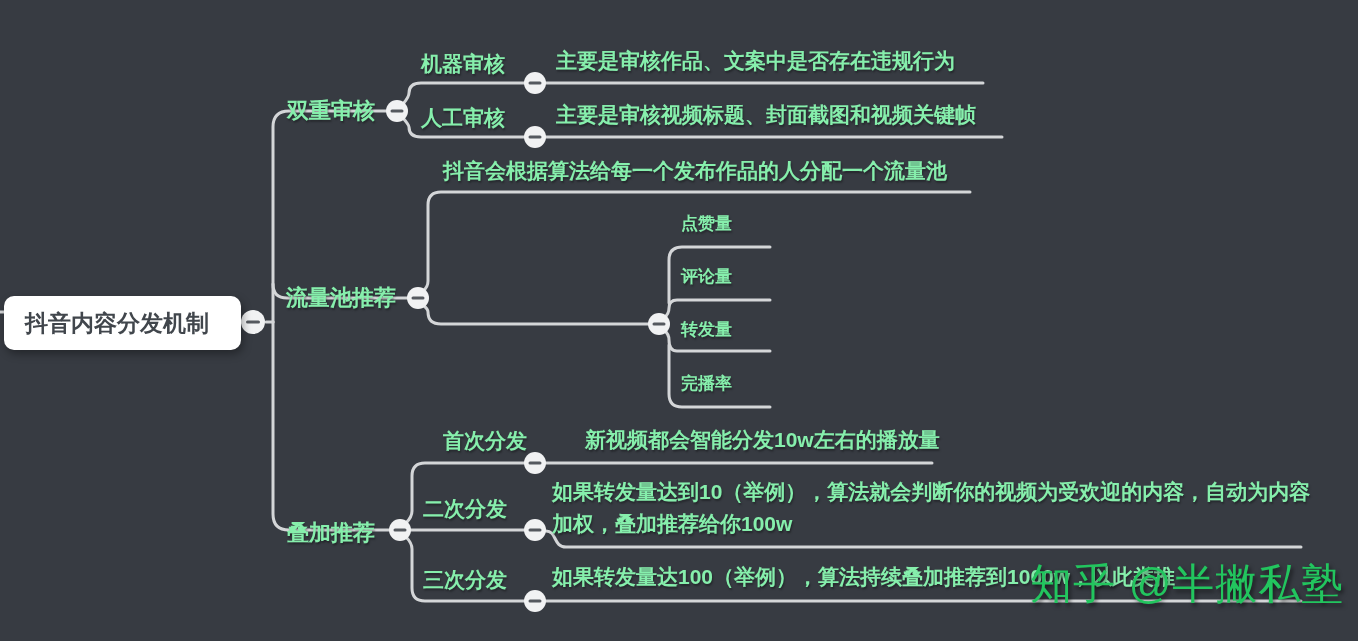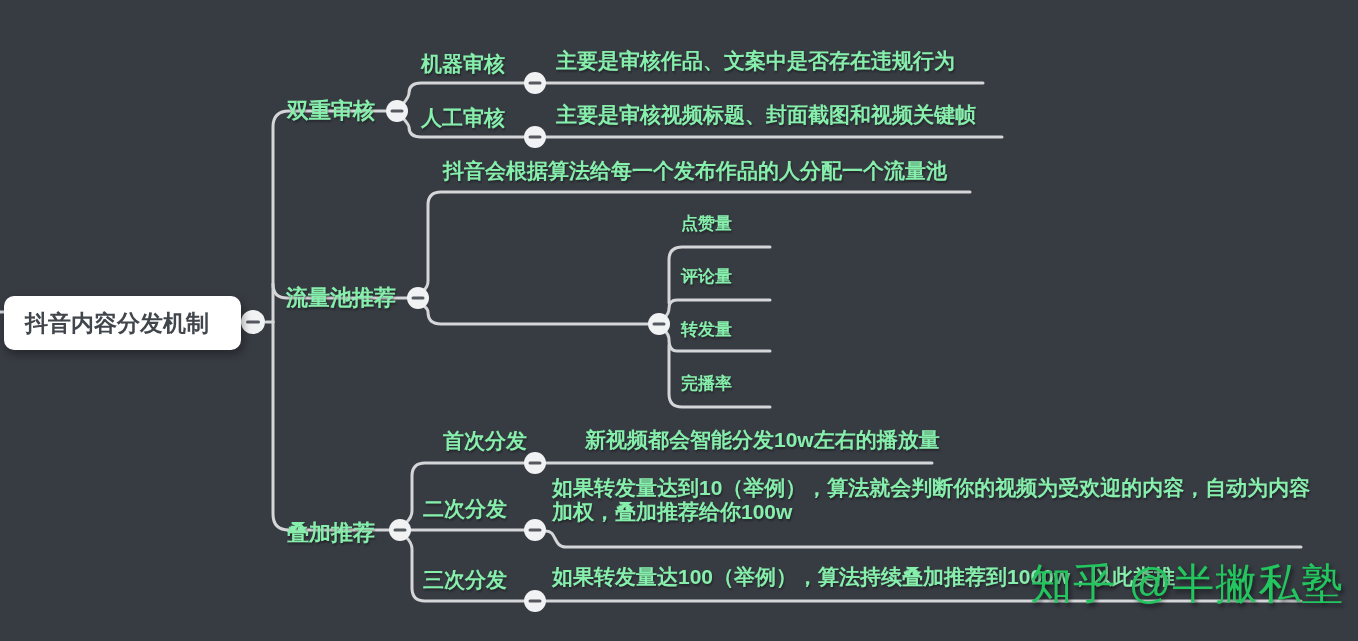--- a/index.html
+++ b/index.html
@@ -11,21 +11,21 @@
   .canvas{position:absolute;inset:0;}
   svg{position:absolute;left:0;top:0;}
   .txt{
     position:absolute;color:#86efac;white-space:nowrap;
     text-shadow:1px 2px 2px rgba(0,0,0,.35);
   }
   .branch-label{font-size:22px;font-weight:700;margin-top:20px;}
   .sub-label{font-size:21px;font-weight:700;}
   .leaf-text{font-size:21px;font-weight:600;}
   .metric{font-size:17px;font-weight:700;}
-  .wrap2{white-space:normal;width:766px;line-height:24px;}
+  .wrap2{white-space:normal;width:766px;line-height:32px;}
   .root-node{
     position:absolute;left:4px;top:296px;width:237px;height:54px;
     background:#ffffff;border-radius:10px;
     box-shadow:2px 4px 8px rgba(0,0,0,.35);
     display:flex;align-items:center;
     color:#41464c;font-size:23px;font-weight:600;
     padding-left:21px;box-sizing:border-box;white-space:nowrap;
   }
   .watermark{
     position:absolute;left:1030px;top:556px;

